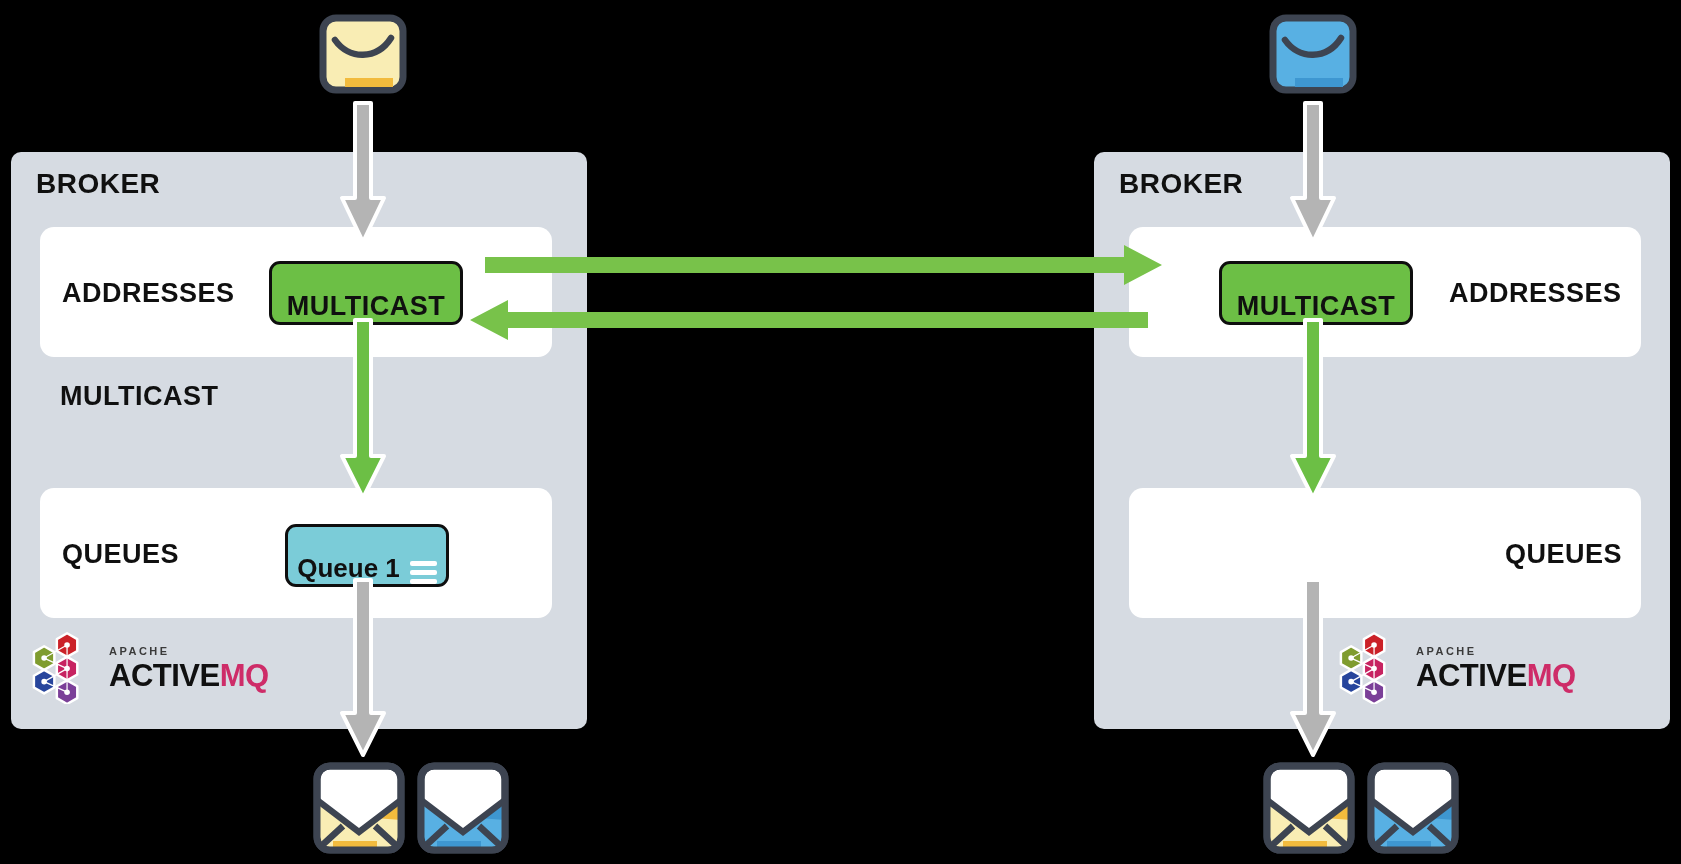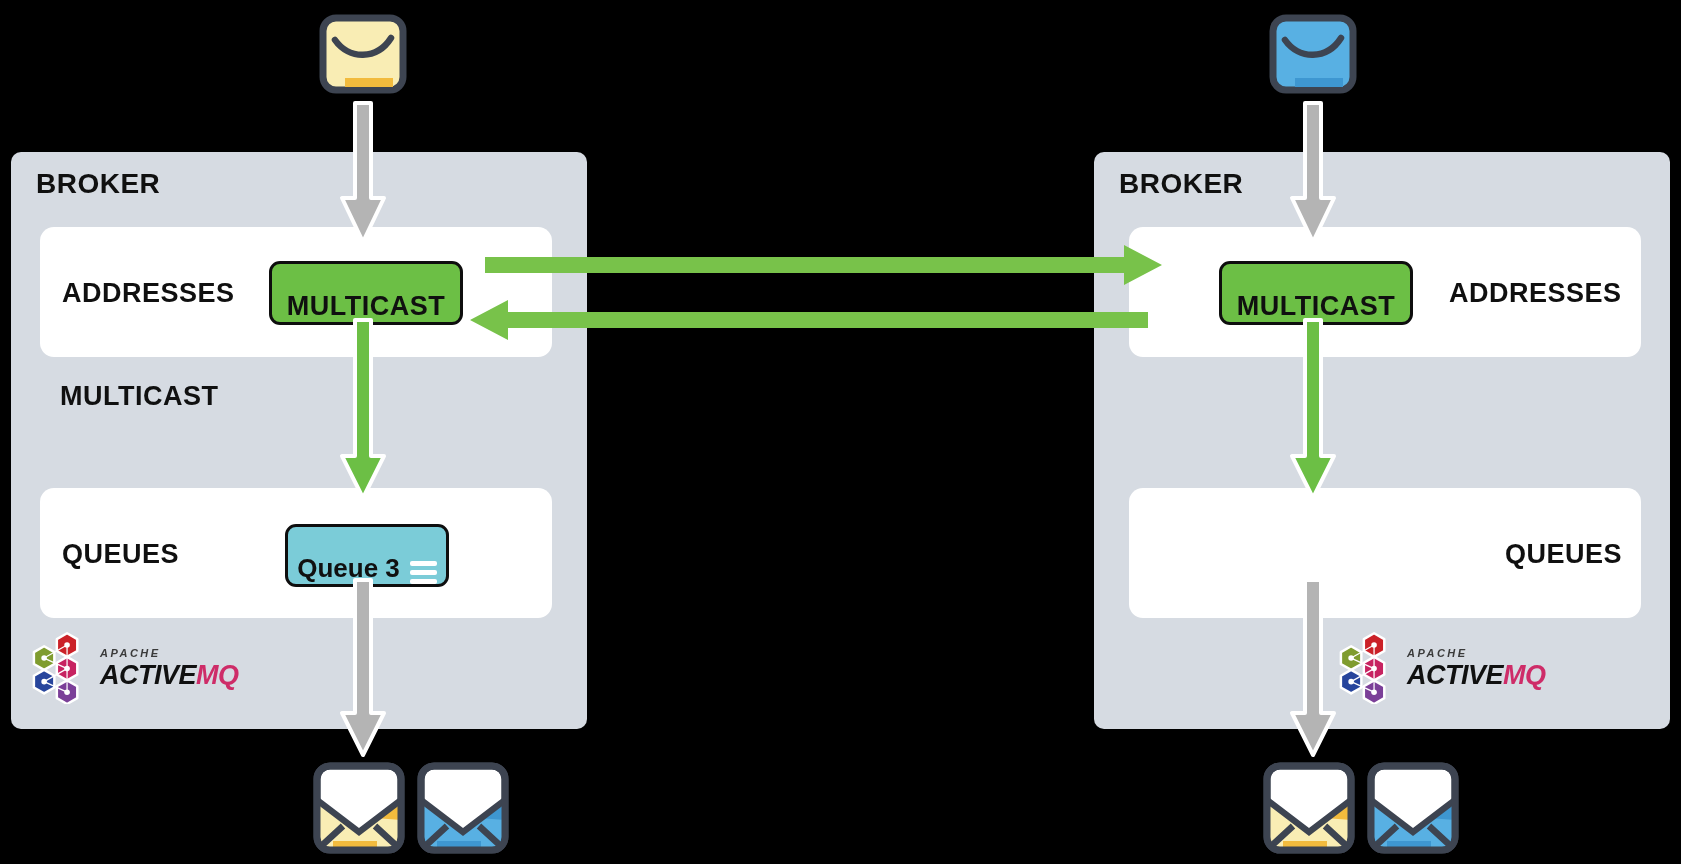--- a/index.html
+++ b/index.html
@@ -12,24 +12,24 @@
   .lbl{position:absolute;font-weight:800;color:#101010;line-height:1;letter-spacing:.5px;}
   .lbl-broker{font-size:28px;}
   .lbl-row{font-size:27px;}
   .node{position:absolute;display:flex;align-items:flex-end;justify-content:center;
         border:3.5px solid #0e0e0e;border-radius:11px;font-weight:700;}
   .node-multicast{width:188px;height:58px;background:#6cbf45;font-size:27px;letter-spacing:.5px;}
   .node-queue{width:158px;height:57px;background:#7bccd8;font-size:26px;gap:8px;}
   .qlines{display:inline-flex;flex-direction:column;gap:4px;margin-left:2px;}
   .qlines span{display:block;width:27px;height:5px;background:#ffffff;border-radius:2px;}
   .arrow-svg{position:absolute;pointer-events:none;}
-  .logo{position:absolute;display:flex;align-items:center;gap:10px;font-style:italic;}
+  .logo{position:absolute;display:flex;align-items:center;gap:19px;}
   .logo-text{display:flex;flex-direction:column;line-height:1;}
   .logo-apache{font-size:11px;font-weight:700;letter-spacing:2.5px;color:#3a3a3a;margin-bottom:3px;}
-  .logo-word{font-size:27px;font-weight:800;letter-spacing:-.5px;white-space:nowrap;}
+  .logo-word{font-size:31px;font-weight:800;letter-spacing:-.5px;white-space:nowrap;}
   .logo-word .mq{color:#ce2c68;}
   .env{position:absolute;}
 </style>
 </head>
 <body>
 
 <div id="stage">
 
   <div class="broker" style="left:11px;">
     <div class="lbl lbl-broker" style="left:25px;top:18px;">BROKER</div>
@@ -39,21 +39,21 @@
   <div class="lbl lbl-row" style="left:62px;top:280px;">ADDRESSES</div>
   <div class="node node-multicast" style="left:269px;top:261px;">
     <span>MULTICAST</span>
   </div>
 
   <div class="lbl lbl-row" style="left:60px;top:383px;">MULTICAST</div>
 
   <div class="panel" style="left:40px;top:488px;"></div>
   <div class="lbl lbl-row" style="left:62px;top:541px;">QUEUES</div>
   <div class="node node-queue" style="left:285px;top:524px;">
-    <span>Queue 3</span>
+    <span>Queue 1</span>
     <span class="qlines">
         <span></span>
         <span></span>
         <span></span>
       </span>
   </div>
 
   <div class="logo" style="left:28px;top:632px;">
     <svg width="62" height="72" viewBox="0 0 100 116">
       <g stroke="#ffffff" stroke-width="4" stroke-linejoin="round">

